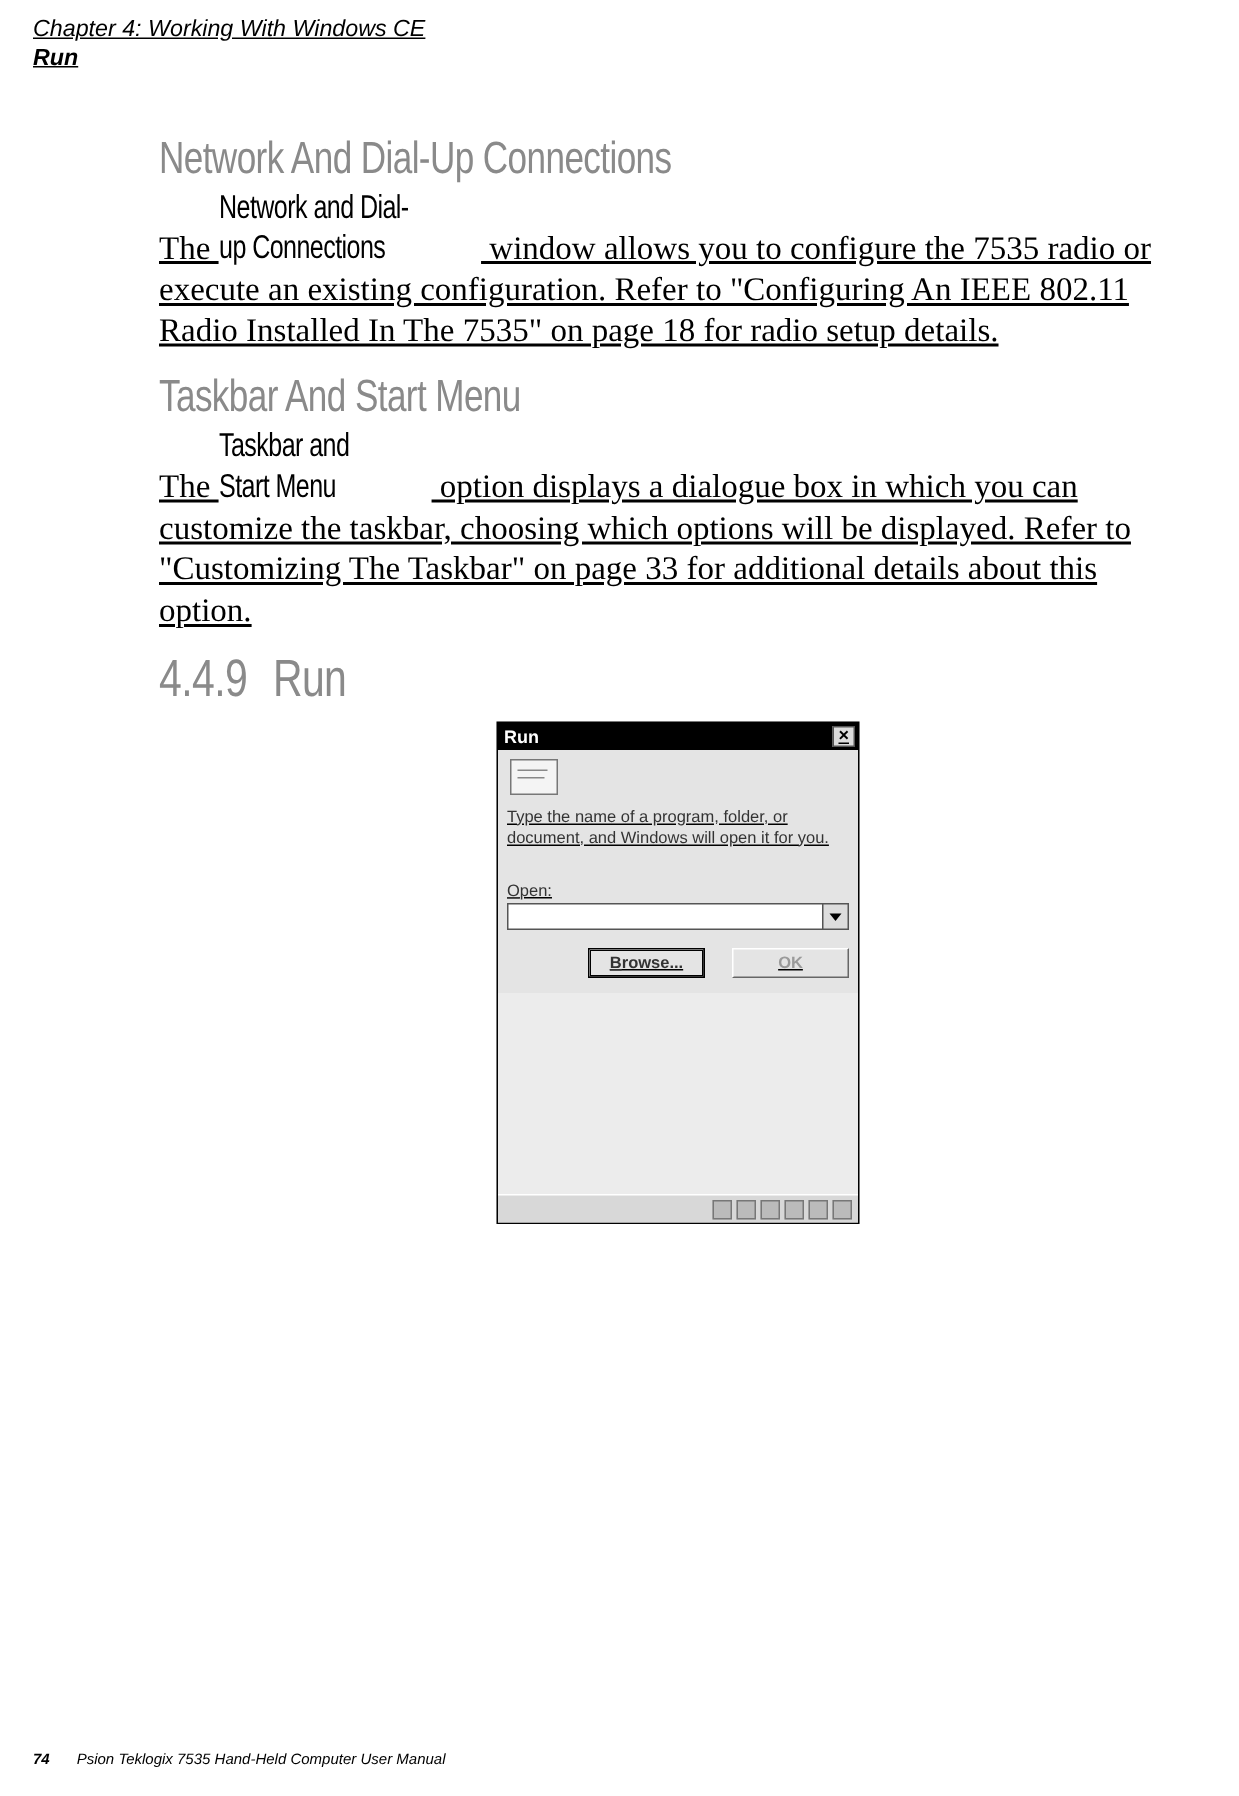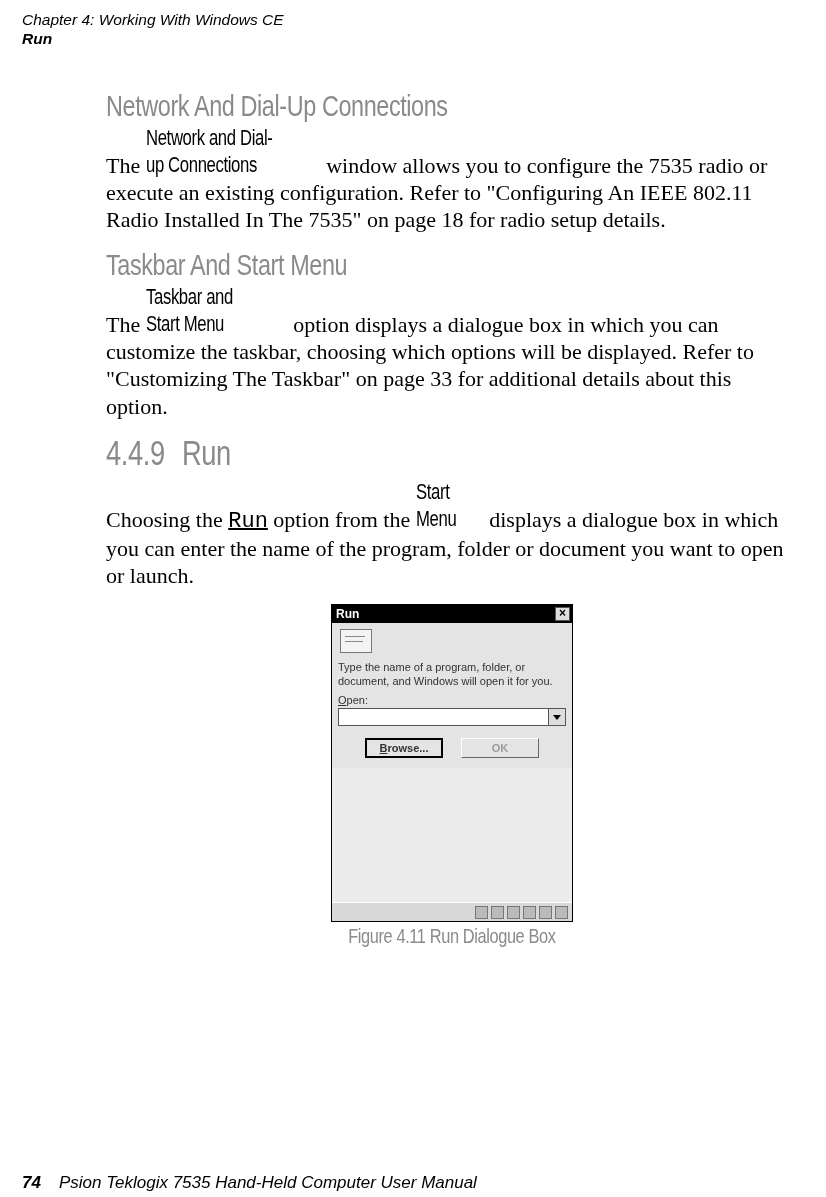--- a/index.html
+++ b/index.html
@@ -11,20 +11,21 @@
       font-family: Georgia, 'Times New Roman', serif;
       color: #000;
       background: #fff;
     }
     .page {
       position: relative;
       width: 826px;
       height: 1197px;
       box-sizing: border-box;
       padding: 10px 22px 20px 22px;
+      text-decoration: underline;
     }
     .header-area {
       font-style: italic;
       font-family: Arial, Helvetica, sans-serif;
       font-size: 15.5px;
       line-height: 1.25;
       margin-bottom: 40px;
     }
     .header-chapter {
       font-weight: normal;
@@ -149,21 +150,21 @@
       content: "";
       position: absolute;
       left: 4px;
       height: 1px;
       background: #888;
     }
     .dialog .run-icon::before { top: 6px; width: 20px; }
     .dialog .run-icon::after  { top: 11px; width: 18px; }
     .dialog .blurb {
       line-height: 1.25;
-      margin-bottom: 6px;
+      margin-bottom: 22px;
     }
     .dialog .open-label .ul { text-decoration: underline; }
     .dialog .combo {
       margin-top: 2px;
       display: flex;
       height: 18px;
     }
     .dialog .combo-input {
       flex: 1;
       border: 1px solid #555;
@@ -185,21 +186,21 @@
     }
     .dialog .tri-down {
       width: 0; height: 0;
       border-left: 4px solid transparent;
       border-right: 4px solid transparent;
       border-top: 5px solid #000;
     }
     .dialog .btn-row {
       display: flex;
       gap: 18px;
-      justify-content: center;
+      justify-content: flex-end;
       padding: 12px 0 6px 0;
     }
     .dialog .btn {
       width: 78px;
       height: 20px;
       border-top: 1px solid #fff;
       border-left: 1px solid #fff;
       border-right: 1px solid #666;
       border-bottom: 1px solid #666;
       background: #e4e4e4;
@@ -239,24 +240,24 @@
     }
     .tray-ico {
       width: 11px; height: 11px;
       background: #bbb;
       border: 1px solid #777;
     }
 
     .footer {
       position: absolute;
       left: 22px;
-      bottom: 4px;
+      bottom: 18px;
       font-family: Arial, Helvetica, sans-serif;
       font-style: italic;
-      font-size: 17px;
+      font-size: 10px;
     }
     .footer .pn {
       font-weight: bold;
       margin-right: 18px;
     }
   </style>
 </head>
 <body>
 
 <div class="page">
@@ -280,23 +281,20 @@
     </h2>
     <p class="body">
       <span>The </span><span class="italic-cond w-tsm"> Taskbar and Start Menu </span><span> option displays a dialogue box in which you can customize the taskbar, choosing which options will be displayed. Refer to "Customizing The Taskbar" on page 33 for additional details about this option.</span>
     </p>
 
     <h2 class="section-449">
       <span class="cond-h">
         <span class="num">4.4.9</span><span>Run</span>
       </span>
     </h2>
-    <p class="body">
-      <span>Choosing the </span><span class="mono-u">Run</span><span> option from the </span><span class="italic-cond w-sm">Start Menu</span><span> displays a dialogue box in which you can enter the name of the program, folder or document you want to open or launch.</span>
-    </p>
 
     <div class="figure-wrap">
       <div class="dialog">
         <div class="titlebar">
           <span>Run</span>
           <span class="close-btn">×</span>
         </div>
         <div class="inner">
           <div class="icon-row">
             <span class="run-icon"></span>
@@ -321,23 +319,20 @@
           <div class="taskbar">
             <span class="tray-ico"></span>
             <span class="tray-ico"></span>
             <span class="tray-ico"></span>
             <span class="tray-ico"></span>
             <span class="tray-ico"></span>
             <span class="tray-ico"></span>
           </div>
         </div>
       </div>
-      <div>
-        <span class="fig-caption">Figure 4.11 Run Dialogue Box</span>
-      </div>
     </div>
 
   </div>
 
   <div class="footer">
     <span class="pn">74</span><span>Psion Teklogix 7535 Hand-Held Computer User Manual</span>
   </div>
 
 </div>
 

